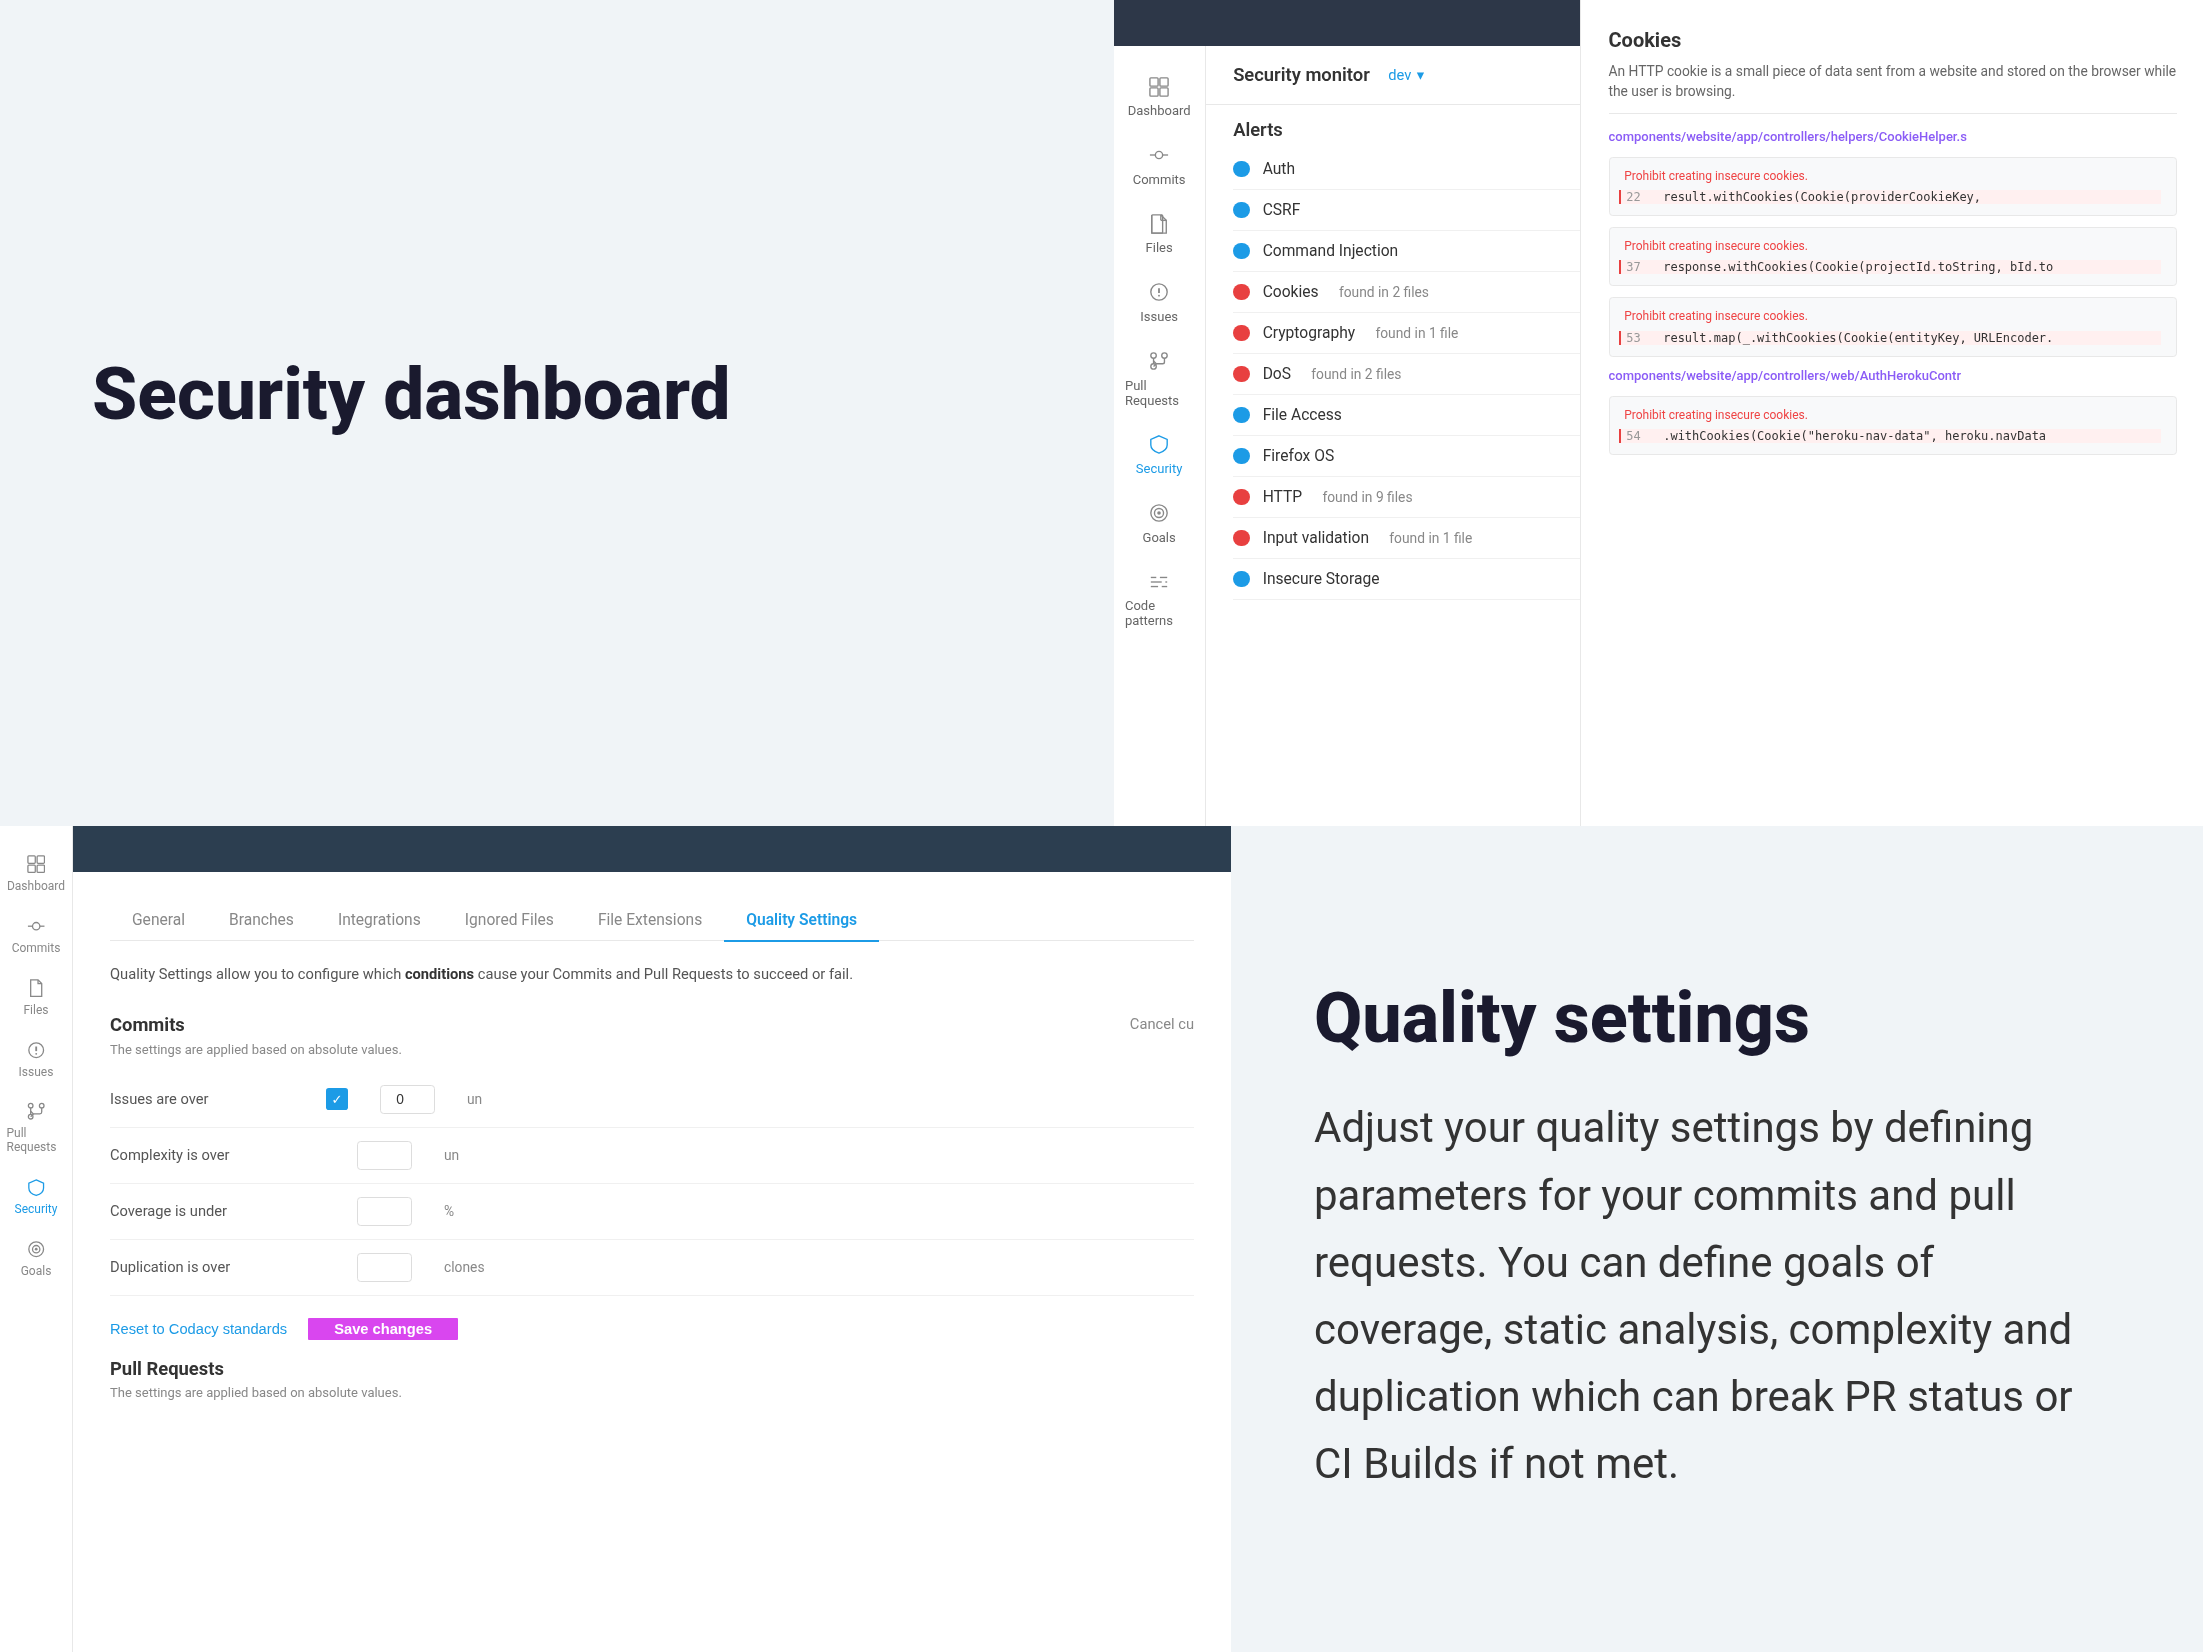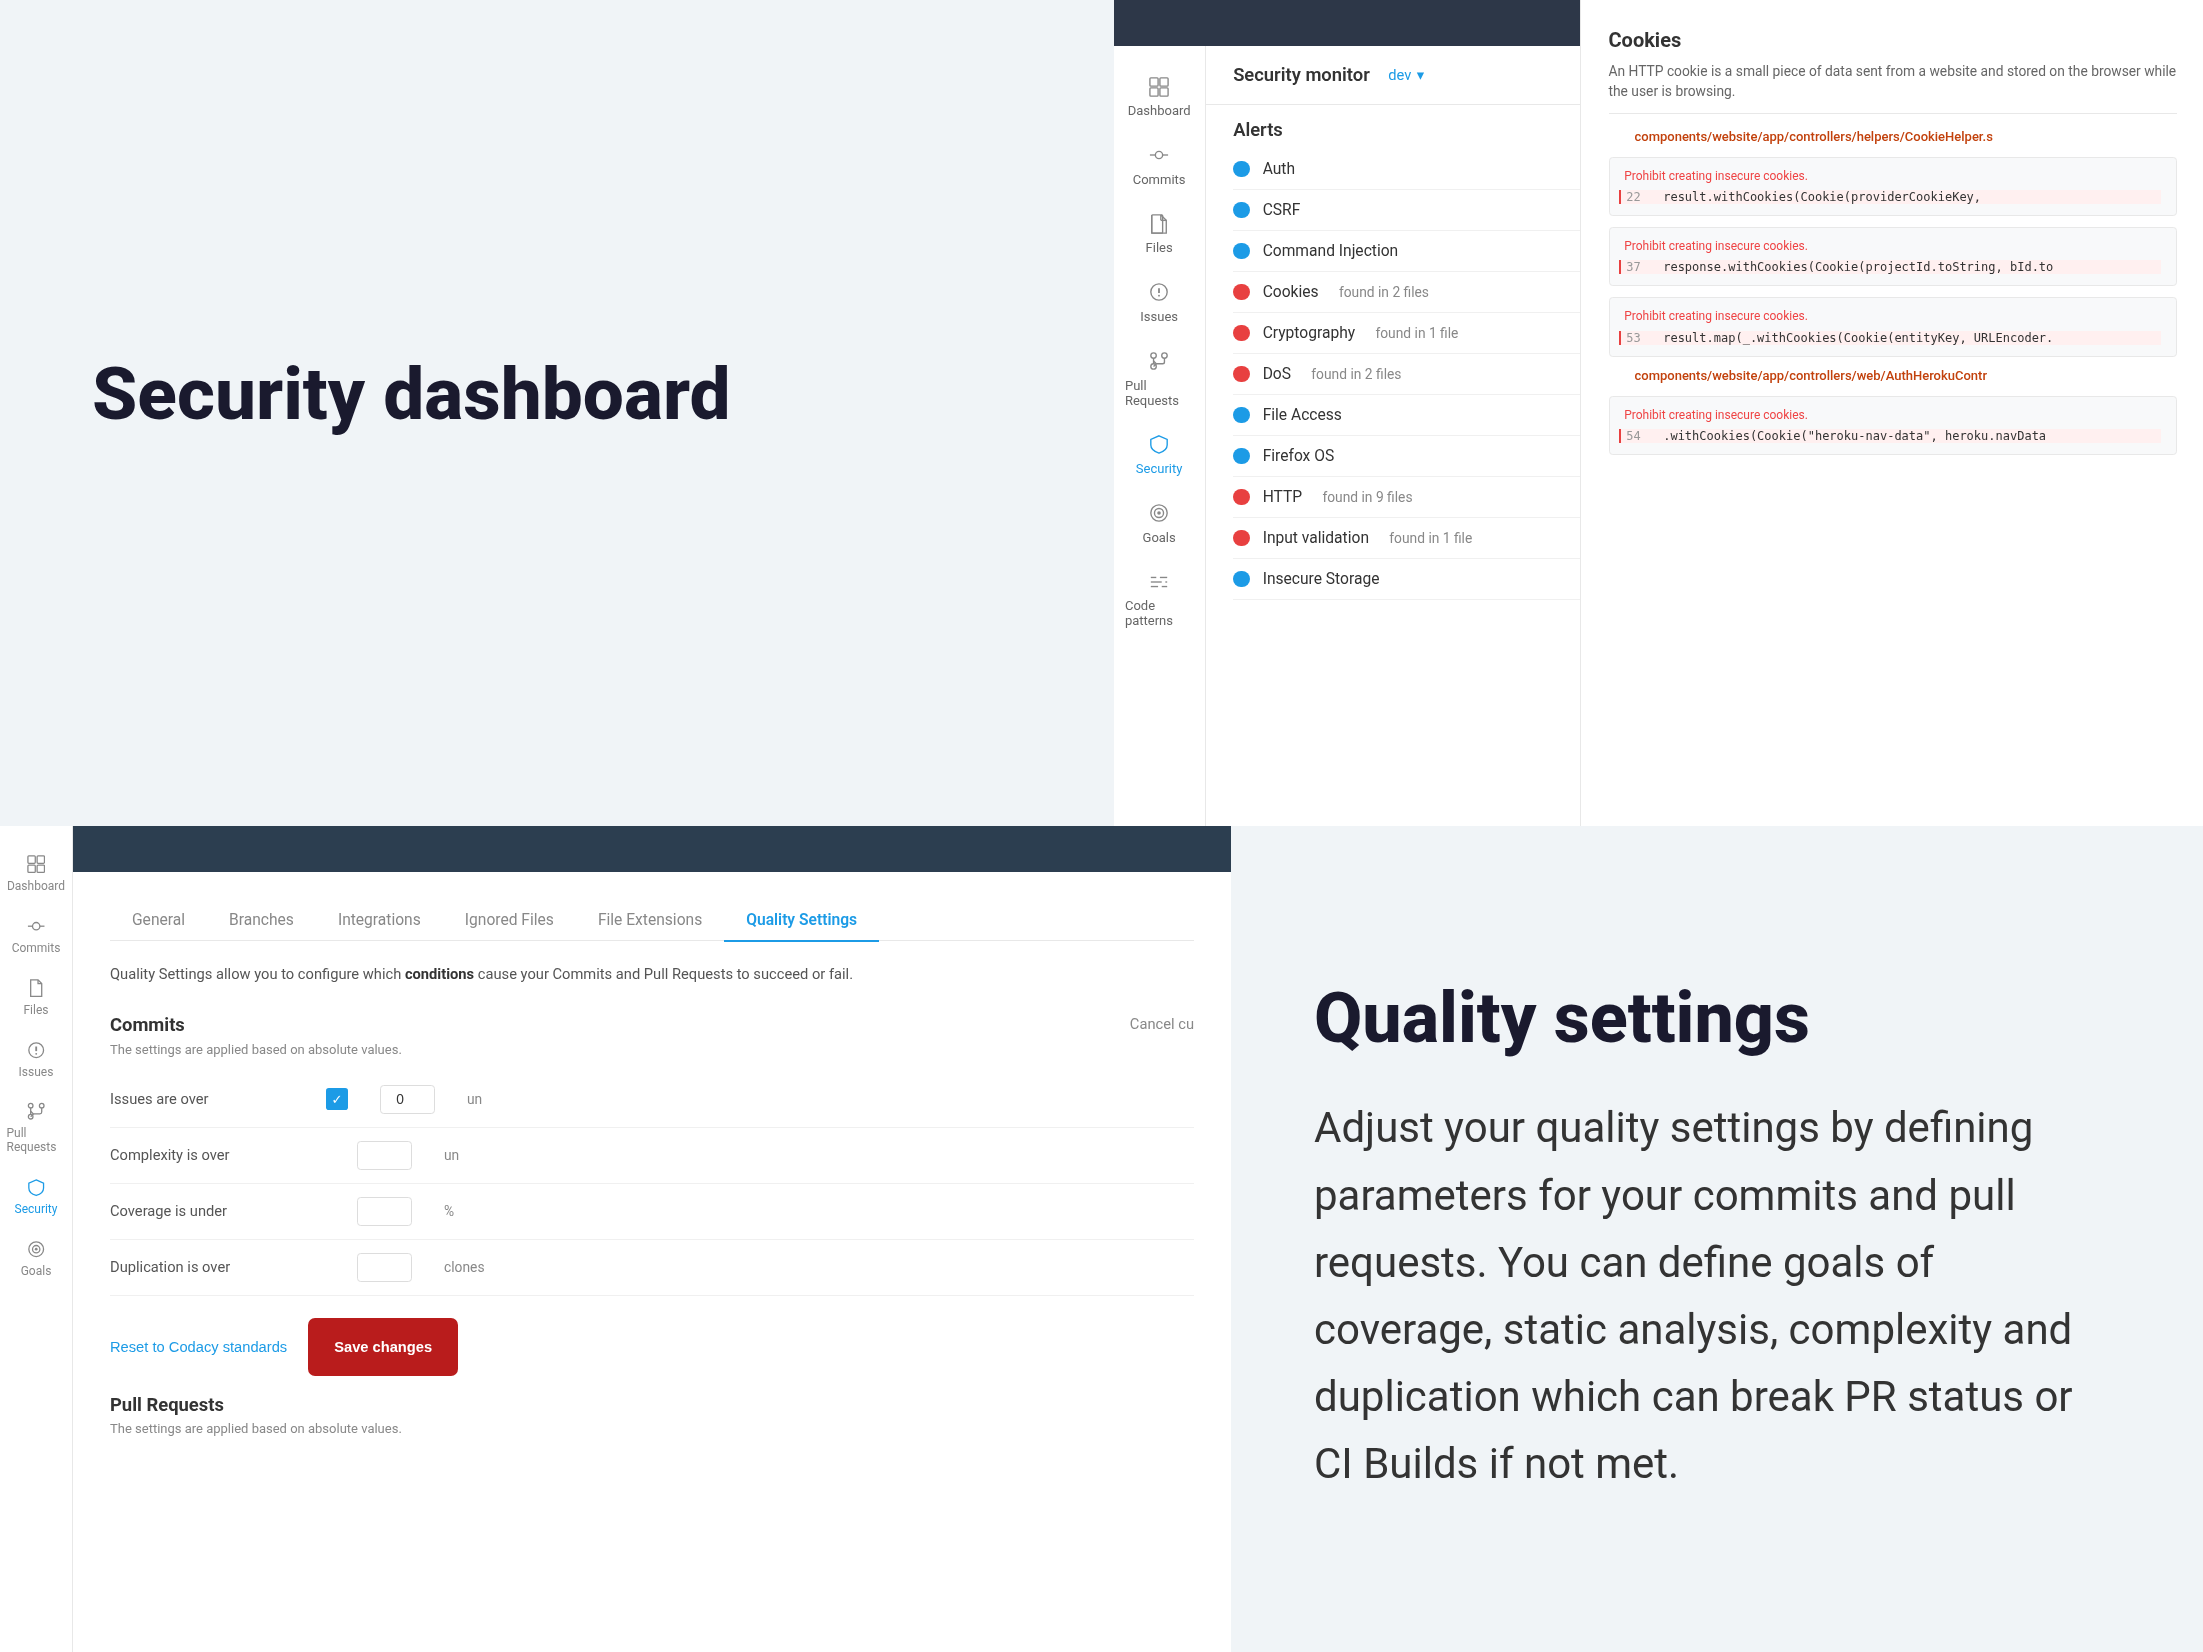--- a/index.html
+++ b/index.html
@@ -191,24 +191,23 @@
       font-size: 13.8px;
       color: #666;
       line-height: 1.5;
       margin-bottom: 14.7px;
       padding-bottom: 11px;
       border-bottom: 1.8px solid #e8e8e8;
     }
 
     .detail-file {
       font-size: 13px;
-      color: #c2410c;
+      color: #8b5cf6;
       margin-bottom: 13px;
       font-weight: 500;
-      margin-left: 26px;
     }
 
     .code-block {
       background: #f8f9fa;
       border: 0.9px solid #e8e8e8;
       border-radius: 3.7px;
       padding: 11px 14.7px;
       margin-bottom: 11px;
       font-size: 12px;
     }
@@ -440,25 +439,25 @@
     .btn-reset {
       font-size: 14.7px;
       color: #1c9be6;
       background: none;
       border: none;
       cursor: pointer;
       font-weight: 500;
     }
 
     .btn-save {
-      background: #b91c1c;
+      background: #d946ef;
       color: #fff;
       border: none;
-      border-radius: 7px;
-      padding: 21px 26px;
+      border-radius: 1px;
+      padding: 3px 26px;
       font-size: 14.7px;
       font-weight: 600;
       cursor: pointer;
     }
 
     .pull-req-section {
       margin-top: 18.4px;
     }
 
     .pull-req-title {

